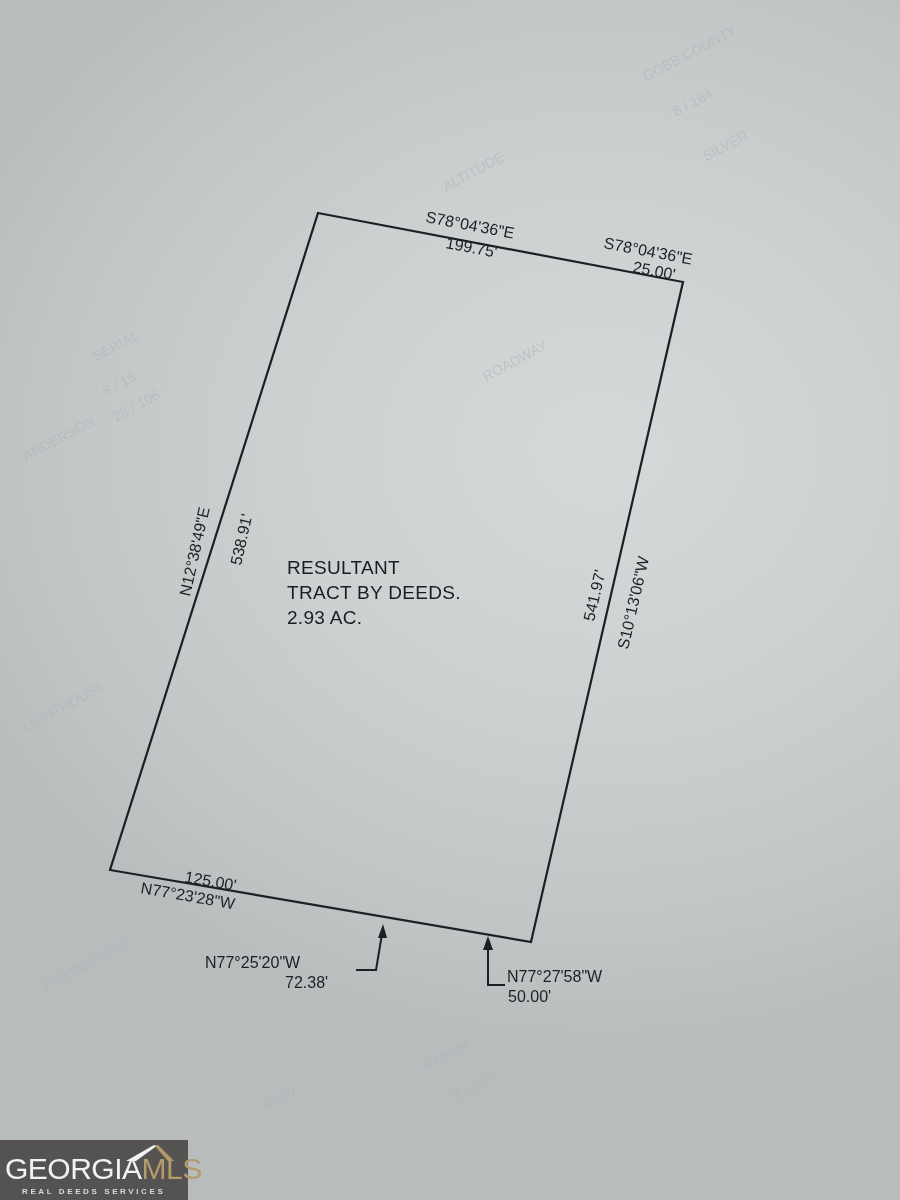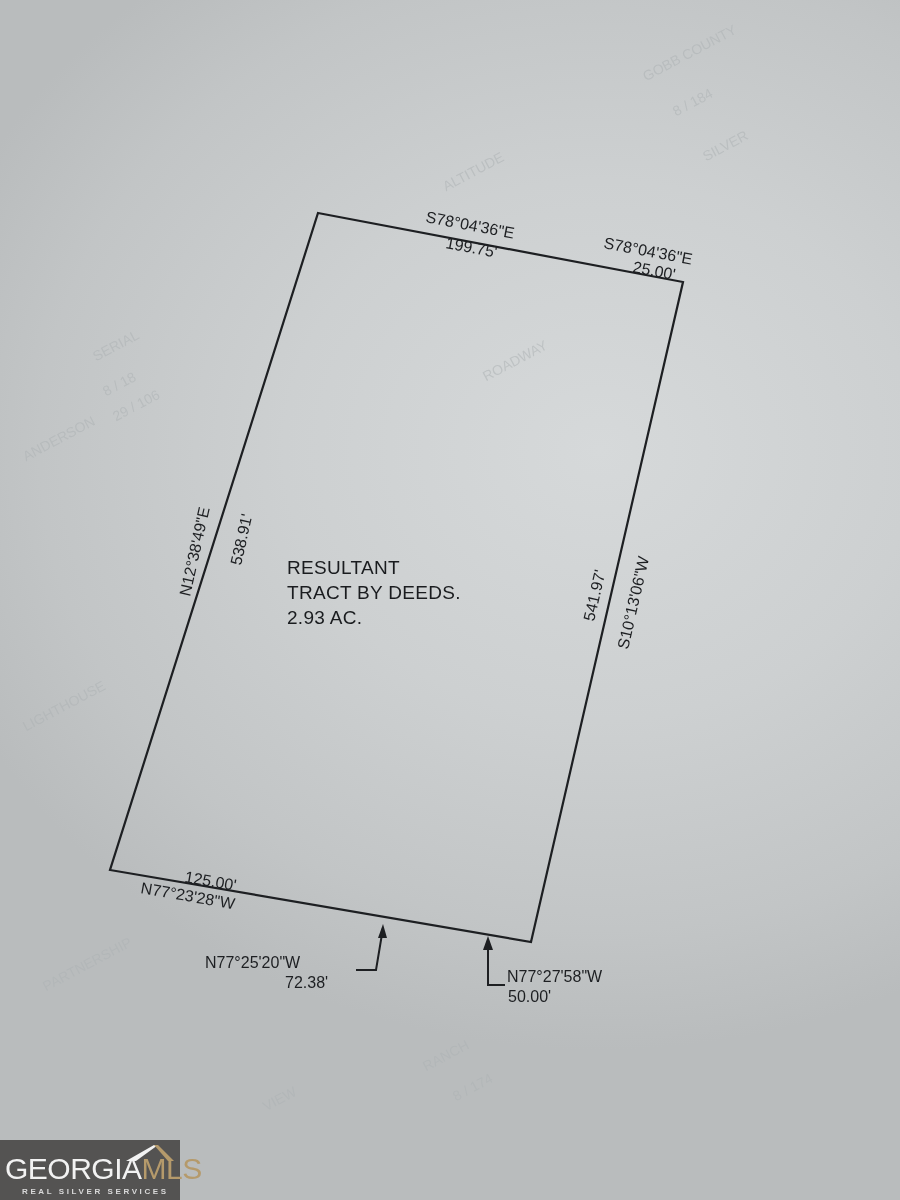--- a/index.html
+++ b/index.html
@@ -46,20 +46,21 @@
       font-weight: 400;
       letter-spacing: 0.3px;
     }
     #logo {
       position: absolute;
       left: 0;
       top: 1140px;
       width: 180px;
       height: 60px;
       background: #545352;
+      padding-left: 8px;
     }
     #logo .brand {
       position: absolute;
       left: 5px;
       top: 14px;
       font-size: 30px;
       line-height: 30px;
       letter-spacing: -0.5px;
       font-family: "Liberation Sans", sans-serif;
       white-space: nowrap;
@@ -160,16 +161,16 @@
   </svg>
 
   <div id="logo">
     <svg class="roof" width="52" height="18" viewBox="0 0 52 18">
       <polygon points="2,17 30,1 34,1 12,17" fill="#f2f2f2"></polygon>
       <polygon points="30,1 34,1 50,17 44,17" fill="#b59a6b"></polygon>
     </svg>
     <div class="brand">
       <span class="georgia">GEORGIA</span><span class="mls">MLS</span>
     </div>
-    <div class="tag">REAL SILVER SERVICES</div>
+    <div class="tag">REAL DEEDS SERVICES</div>
   </div>
 
 </div>
 
 </body></html>

